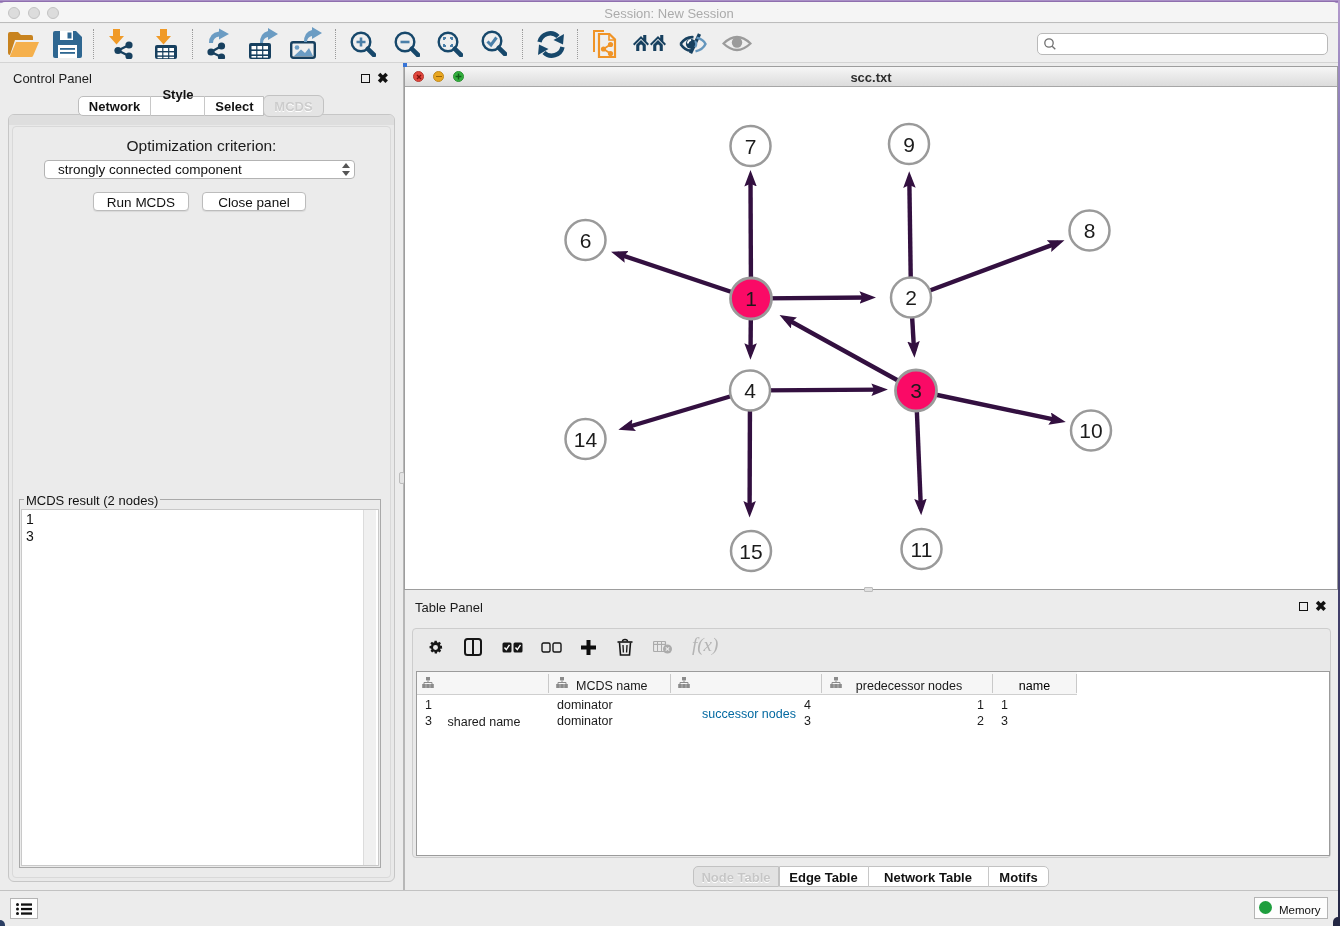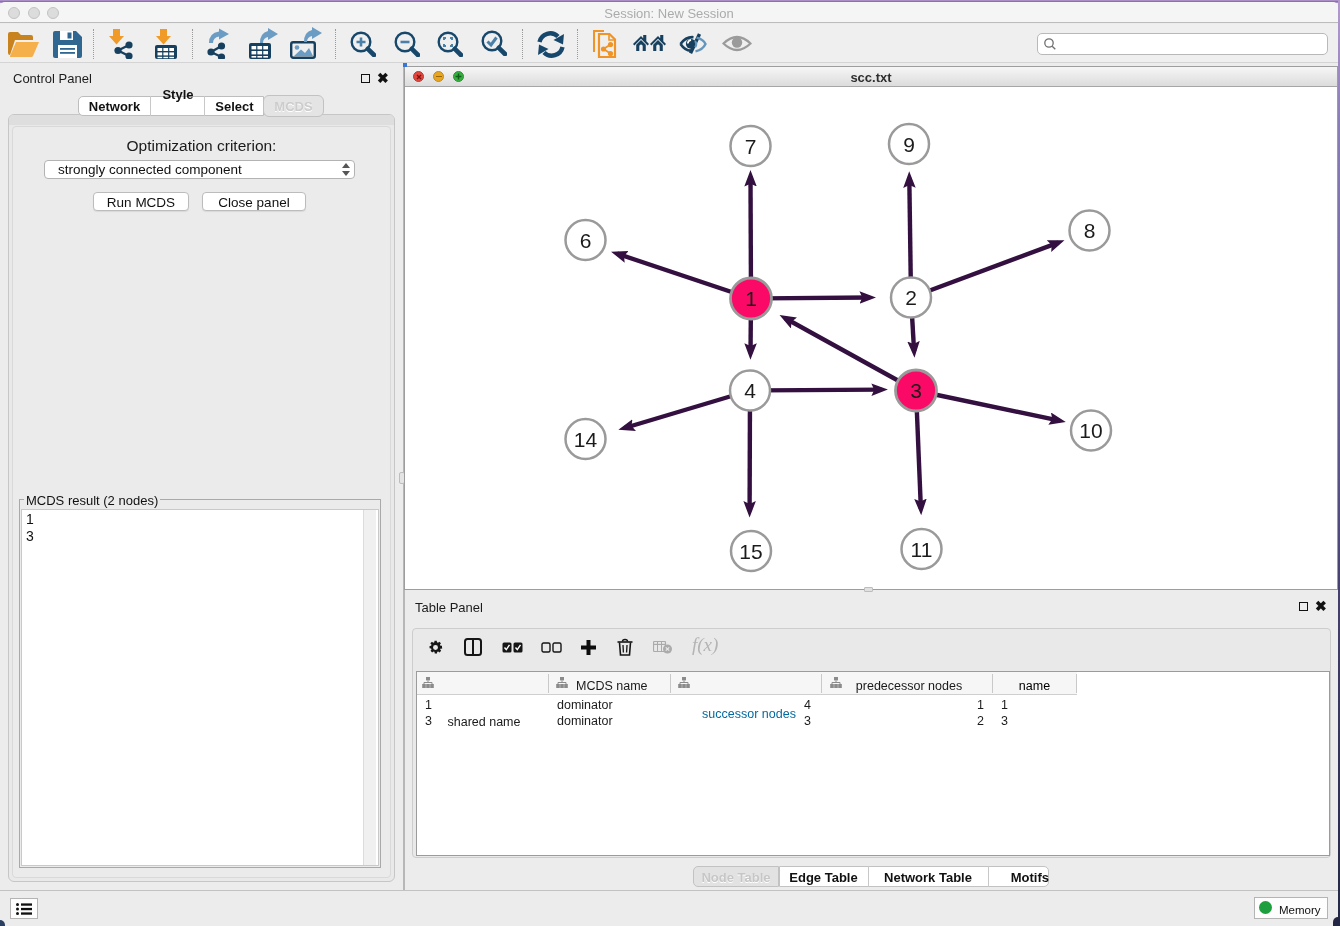--- a/index.html
+++ b/index.html
@@ -386,21 +386,21 @@
   <div class="abs" style="left:822px;top:714px;width:162px;text-align:right;font-size:12.5px;">2</div>
   <div class="abs" style="left:1001px;top:714px;font-size:12.5px;">3</div>
 
   <div class="abs" style="left:693px;top:866px;width:86px;height:21px;background:#e2e2e2;border:1px solid #c2c2c2;border-radius:5px 0 0 5px;"></div>
   <div class="abs" style="left:693px;top:870px;width:86px;text-align:center;font-size:13px;font-weight:bold;color:#c6c6c6;text-shadow:0 1px 0 #fff;">Node Table</div>
   <div class="abs" style="left:779px;top:866px;width:270px;height:21px;background:#fff;border:1px solid #c2c2c2;border-radius:0 5px 5px 0;"></div>
   <div class="abs" style="left:779px;top:870px;width:89px;text-align:center;font-size:13px;font-weight:bold;color:#111;">Edge Table</div>
   <div class="abs" style="left:868px;top:866px;width:1px;height:21px;background:#c8c8c8;"></div>
   <div class="abs" style="left:868px;top:870px;width:120px;text-align:center;font-size:13px;font-weight:bold;color:#111;">Network Table</div>
   <div class="abs" style="left:988px;top:866px;width:1px;height:21px;background:#c8c8c8;"></div>
-  <div class="abs" style="left:988px;top:870px;width:61px;text-align:right;font-size:13px;font-weight:bold;color:#111;">Motifs</div>
+  <div class="abs" style="left:988px;top:870px;width:61px;text-align:center;font-size:13px;font-weight:bold;color:#111;">Motifs</div>
 </div>
 
 <div class="abs" style="left:0;top:890px;width:1340px;height:1px;background:#c2c2c2;"></div>
 <div class="abs" style="left:10px;top:898px;width:28px;height:21px;background:#fdfdfd;border:1px solid #b4b4b4;"></div>
 <svg class="abs" style="left:16px;top:903px;" width="16" height="12" viewBox="0 0 16 12">
  <circle cx="1.5" cy="1.5" r="1.5" fill="#111"></circle>
     <rect x="5" y="0.4" width="11" height="2.3" fill="#111"></rect>
  <circle cx="1.5" cy="6" r="1.5" fill="#111"></circle>
     <rect x="5" y="4.9" width="11" height="2.3" fill="#111"></rect>
  <circle cx="1.5" cy="10.5" r="1.5" fill="#111"></circle>

